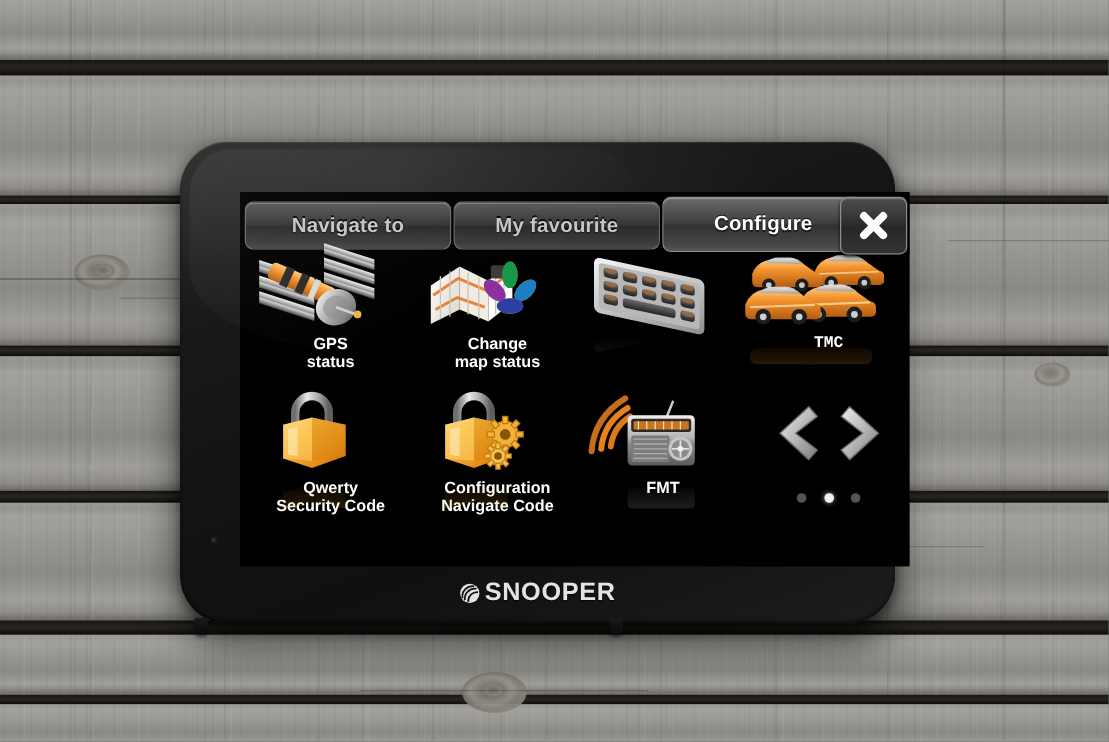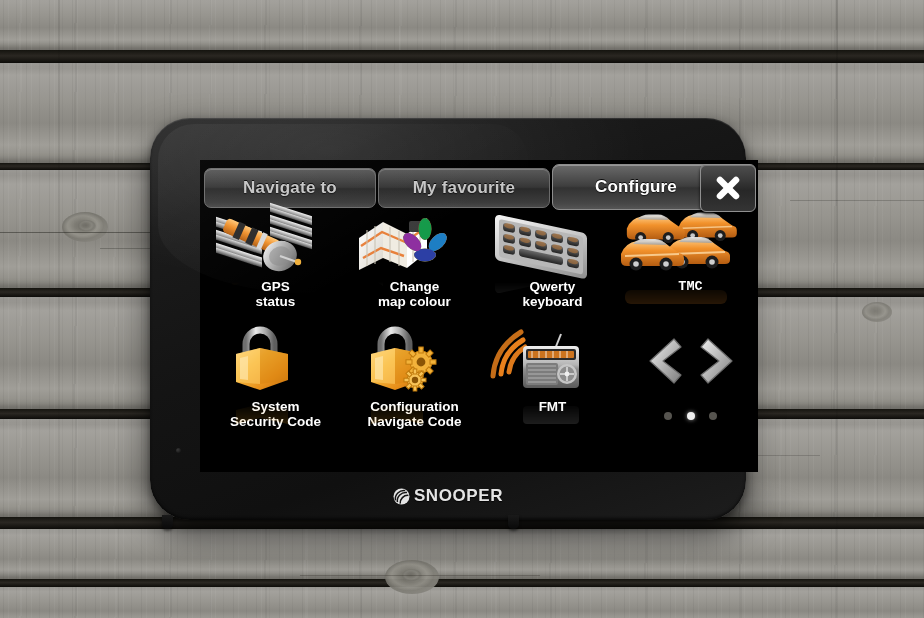--- a/index.html
+++ b/index.html
@@ -118,21 +118,21 @@
             mask-image:linear-gradient(180deg,rgba(0,0,0,.85),rgba(0,0,0,0) 85%);}
 
   
   #dots{position:absolute;top:206px;left:421px;width:139px;text-align:center;}
   .dot{display:inline-block;width:8px;height:8px;border-radius:50%;margin:0 5px;background:#56544f;}
   .dot.on{background:#efefef;box-shadow:0 0 4px rgba(255,255,255,.6);}
 
   
   #brand{
     position:absolute;left:0;right:0;bottom:14px;text-align:center;
-    color:#e4e4e4;font-size:17px;font-weight:bold;letter-spacing:.6px;
+    color:#e4e4e4;font-size:21px;font-weight:bold;letter-spacing:.6px;
     display:flex;align-items:center;justify-content:center;gap:4px;
     text-shadow:0 1px 1px rgba(0,0,0,.8);
   }
   svg{display:block;overflow:visible;}
 </style>
 </head>
 <body>
 
 <div id="wood">
   <div class="plank" style="top:-6px;height:56px;">
@@ -328,21 +328,21 @@
           <div class="refl">
             <svg width="116" height="74" viewBox="0 0 116 74">
                 <g transform="translate(14,8)">
               <polygon points="0,26 24,10 24,46 0,58" fill="#e2ded4"></polygon>
               <circle cx="66" cy="30" r="14" fill="#cf6a3a"></circle>
             </g>
               </svg>
           </div>
         </div>
         <div class="lbl">Change
-map colour</div>
+map status</div>
       </div>
 
       <div class="cell r0 c2">
         <div class="art">
           <svg width="116" height="74" viewBox="0 0 116 74">
             <defs>
               <linearGradient id="kbbody" x1="0" y1="0" x2="1" y2="1">
                 <stop offset="0" stop-color="#f6f6f6"></stop>
                   <stop offset=".5" stop-color="#c6c6c6"></stop>
                 <stop offset="1" stop-color="#8d8d8d"></stop>
@@ -387,22 +387,20 @@
             </g>
           </svg>
           <div class="refl">
             <svg width="116" height="74" viewBox="0 0 116 74">
               <g transform="translate(12,10) skewY(12)">
                 <rect x="0" y="0" width="92" height="40" rx="5" fill="#9a9a9a"></rect>
               </g>
             </svg>
           </div>
         </div>
-        <div class="lbl">Qwerty
-keyboard</div>
       </div>
 
       <div class="cell r0 c3">
         <div class="art">
           <svg width="116" height="74" viewBox="0 0 116 74">
             <defs>
               <linearGradient id="carg" x1="0" y1="0" x2="0" y2="1">
                 <stop offset="0" stop-color="#ffd08a"></stop>
                   <stop offset=".4" stop-color="#f2922c"></stop>
                 <stop offset="1" stop-color="#b45c11"></stop>
@@ -489,21 +487,21 @@
             </g>
           </svg>
           <div class="refl">
             <svg width="116" height="74" viewBox="0 0 116 74">
               <g transform="translate(30,0)">
                   <path d="M0,0 L24,6 L52,0 L52,14 L24,20 L0,14 Z" fill="#e09a20"></path>
                 </g>
             </svg>
           </div>
         </div>
-        <div class="lbl">System
+        <div class="lbl">Qwerty
 Security Code</div>
       </div>
 
       <div class="cell r1 c1">
         <div class="art">
           <svg width="116" height="74" viewBox="0 0 116 74">
             <g transform="translate(26,4)">
               <path d="M10,26 L10,16 a14,14 0 0 1 28,0 L38,26" fill="none" stroke="url(#shkl)" stroke-width="7" stroke-linecap="round"></path>
               <path d="M0,26 L24,20 L52,26 L52,52 L24,62 L0,54 Z" fill="url(#lockb)"></path>
               <path d="M0,26 L24,20 L24,56 L0,54 Z" fill="#ffd06a" opacity=".55"></path>

